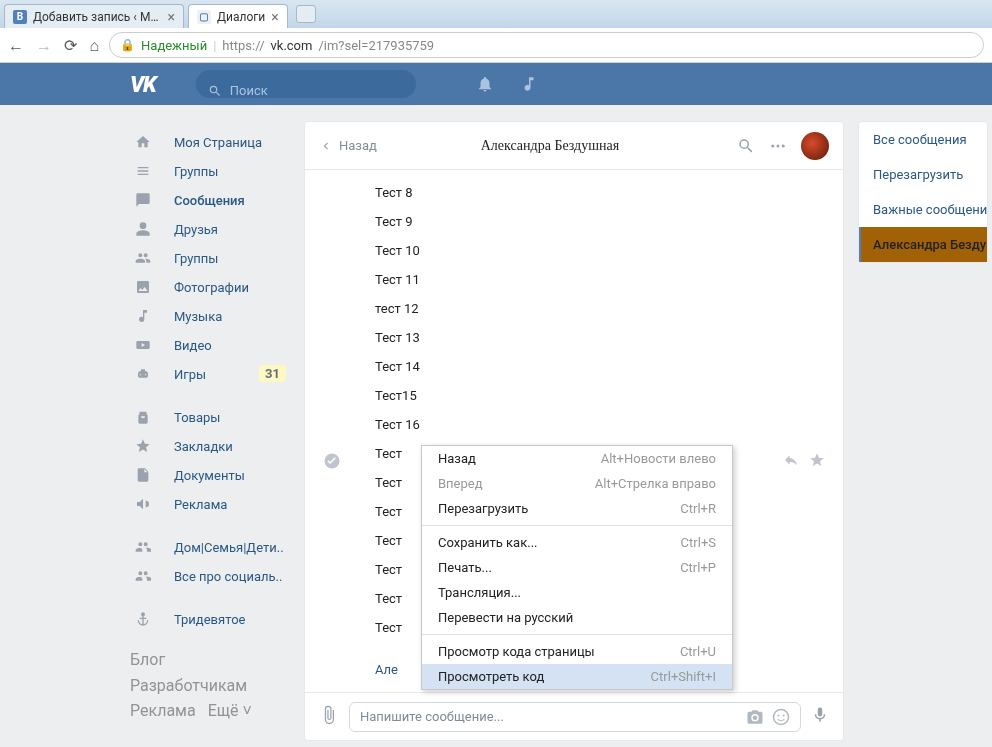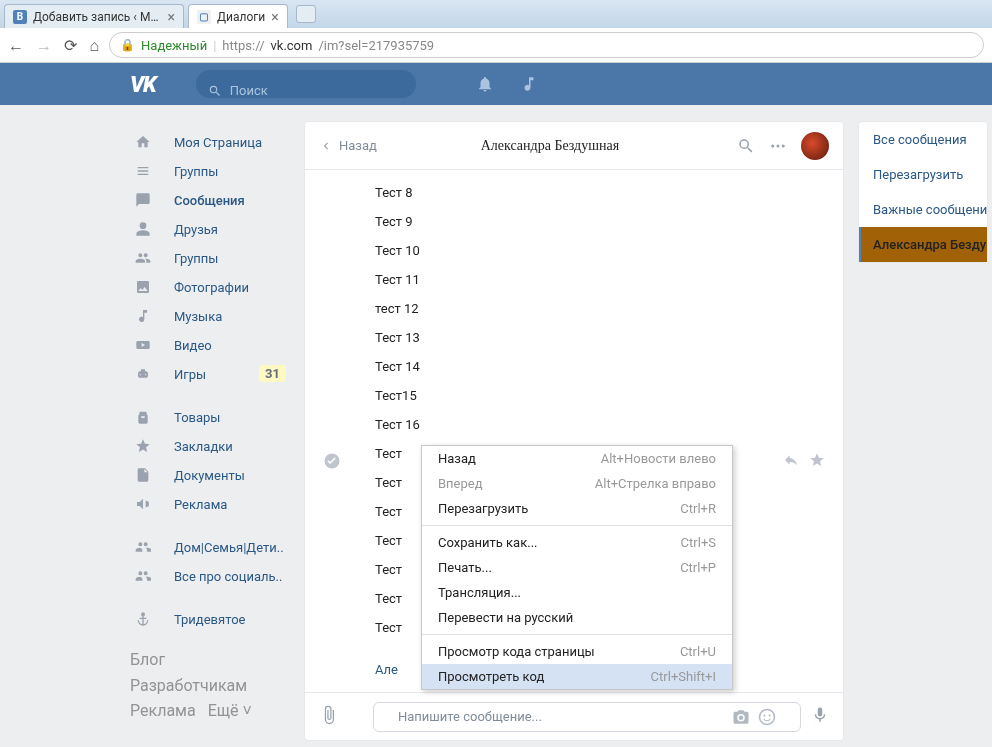--- a/index.html
+++ b/index.html
@@ -46,21 +46,21 @@
 .dialog-header .hicon svg { width: 18px; height: 18px; fill: #99a2ad; }
 .avatar { width: 28px; height: 28px; border-radius: 50%; background: radial-gradient(circle at 40% 40%,#d94a2a,#5a1a0a); margin-left: 14px; cursor: pointer; }
 .messages { flex: 1; overflow: hidden; padding: 8px 0 8px 70px; position: relative; }
 .msg { font-size: 13px; color: #222; padding: 7px 0; white-space: nowrap; }
 .msg-checkmark { position: absolute; left: 18px; top: 282px; width: 18px; height: 18px; }
 .msg-checkmark svg { width: 18px; height: 18px; fill: #99a2ad; }
 .msg-actions { position: absolute; right: 18px; top: 282px; display: flex; gap: 10px; }
 .msg-actions svg { width: 16px; height: 16px; fill: #c0c4cc; cursor: pointer; }
 .input-area { border-top: 1px solid #e7e8ec; height: 48px; display: flex; align-items: center; padding: 0 14px; gap: 10px; }
 .attach svg { width: 20px; height: 20px; fill: #99a2ad; cursor: pointer; }
-.compose { flex: 1; height: 30px; border: 1px solid #d3d9de; border-radius: 6px; display: flex; align-items: center; padding: 0 24px; color: #818c99; font-size: 13px; gap: 8px; margin-left: 24px; }
+.compose { flex: 1; height: 30px; border: 1px solid #d3d9de; border-radius: 6px; display: flex; align-items: center; padding: 0 10px; color: #818c99; font-size: 13px; gap: 8px; }
 .compose .ph { flex: 1; }
 .compose svg { width: 18px; height: 18px; fill: #b0b8c2; cursor: pointer; }
 .mic svg { width: 18px; height: 18px; fill: #99a2ad; cursor: pointer; }
 .right-panel { width: 130px; background: #fff; border: 1px solid #e7e8ec; border-radius: 4px; padding: 0; font-size: 13px; }
 .right-item { padding: 10px 14px; color: #2a5885; cursor: pointer; white-space: nowrap; overflow: hidden; }
 .right-item.sel { background: #a16207; font-weight: 500; color: #222; position: relative; }
 .right-item.sel::before { content: ''; position: absolute; left: 0; top: 0; bottom: 0; width: 2px; background: #5181b8; }
 .context-menu { position: absolute; left: 421px; top: 445px; width: 312px; background: #fff; border: 1px solid #c8c8c8; box-shadow: 2px 2px 6px rgba(0,0,0,0.2); font-size: 13px; z-index: 100; }
 .ctx-item { display: flex; justify-content: space-between; padding: 5px 16px; color: #222; cursor: pointer; }
 .ctx-item.disabled { color: #999; }

